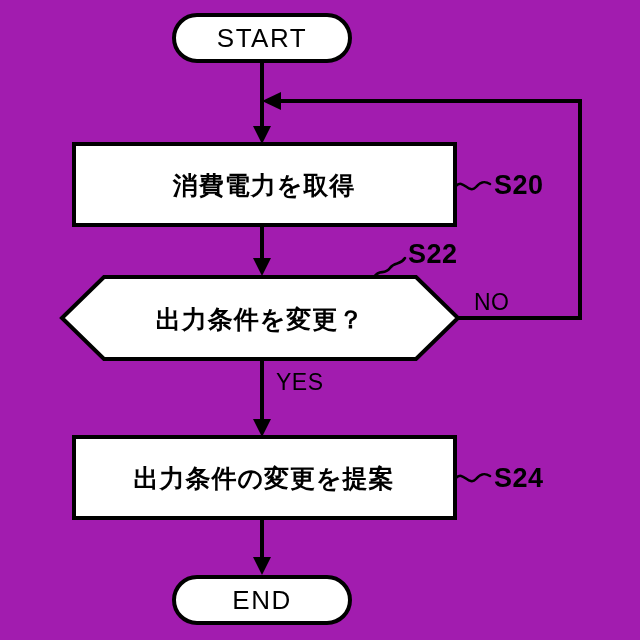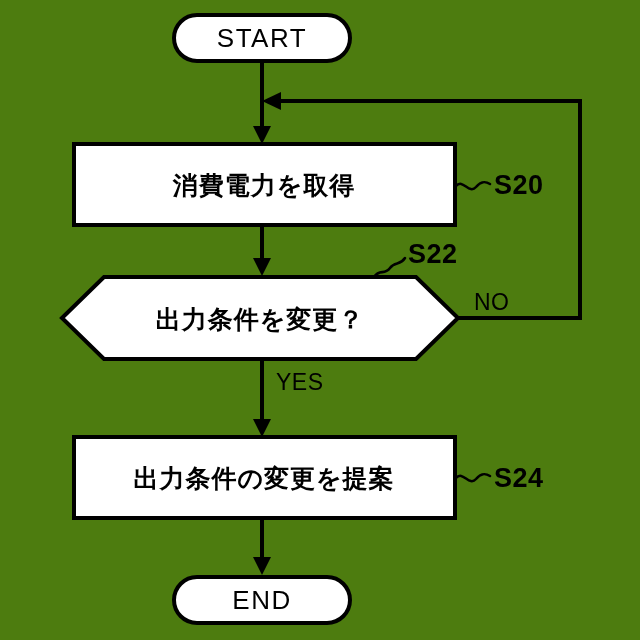--- a/index.html
+++ b/index.html
@@ -10,21 +10,21 @@
   body {
     width: 640px;
     height: 640px;
     overflow: hidden;
     font-family: "Liberation Sans", sans-serif;
   }
   #flowchart-root {
     position: relative;
     width: 640px;
     height: 640px;
-    background: #4d7c0f;
+    background: #a21caf;
   }
   svg.flow {
     display: block;
     width: 640px;
     height: 640px;
   }
   .shape {
     fill: #ffffff;
     stroke: #000000;
     stroke-width: 4;

